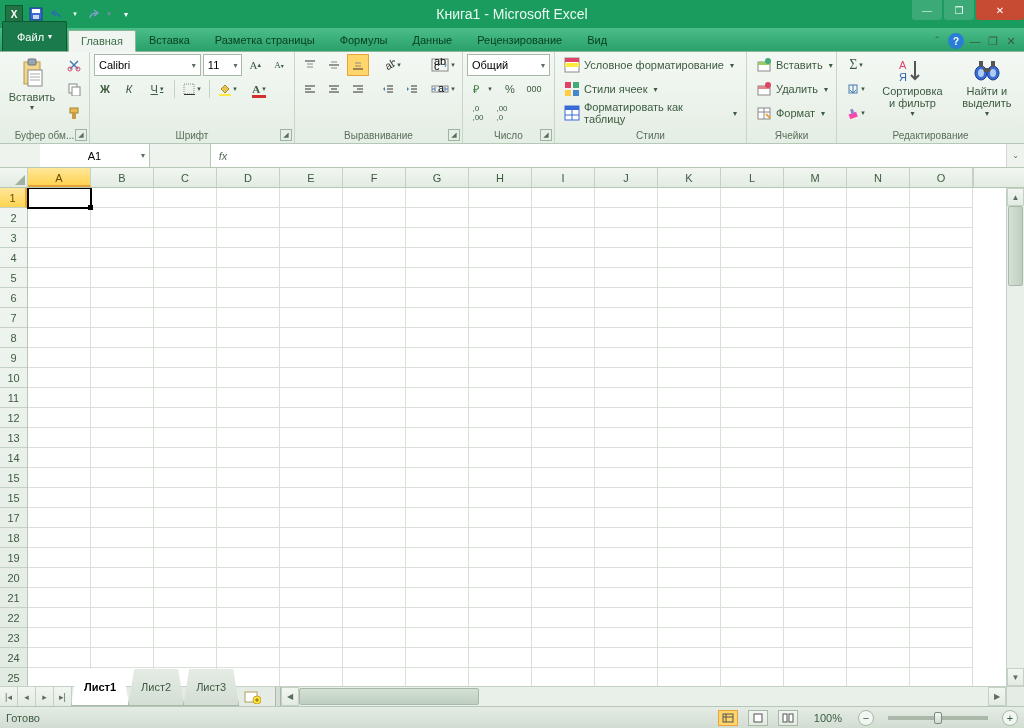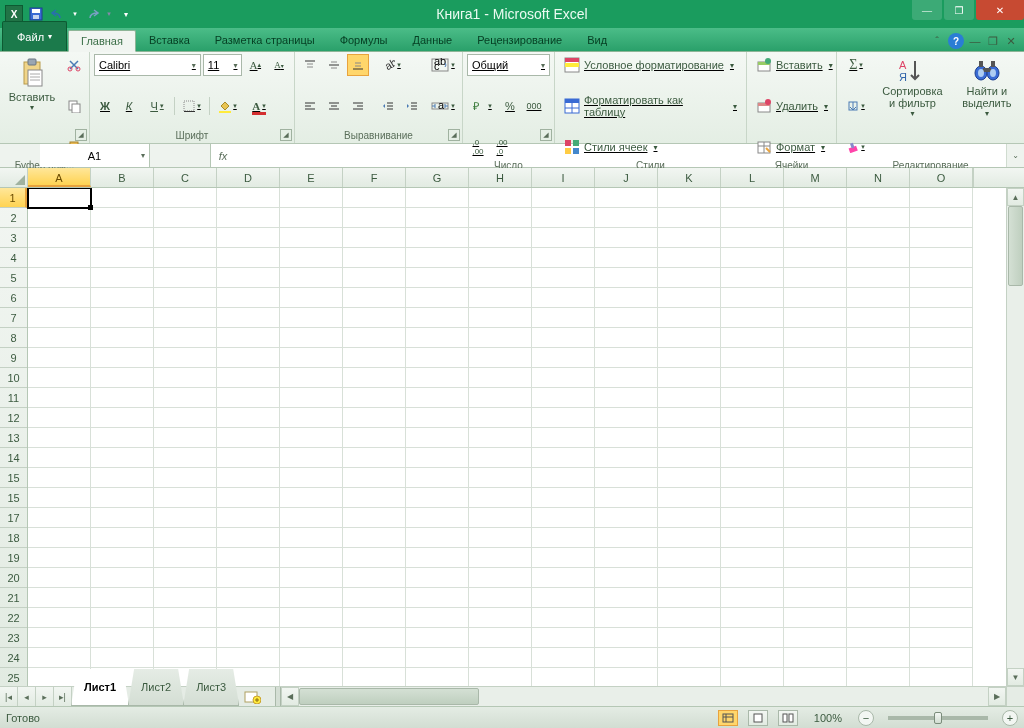--- a/index.html
+++ b/index.html
@@ -30,21 +30,21 @@
 .group { border-right: 1px solid #c8d6c8; display: flex; flex-direction: column; position: relative; padding: 2px 4px 0 4px; }
 .group-body { flex: 1; display: flex; align-items: flex-start; gap: 3px; }
 .group-label { text-align: center; font-size: 10px; color: #5a6e5a; padding: 2px 0; position: relative; }
 .group-launcher { position: absolute; right: 2px; bottom: 2px; width: 12px; height: 12px; border: 1px solid #a0b2a0; display: flex; align-items: center; justify-content: center; font-size: 7px; color: #5a6e5a; cursor: pointer; }
 
 .big-btn { display: flex; flex-direction: column; align-items: center; justify-content: flex-start; padding: 2px 4px; cursor: pointer; border: 1px solid transparent; min-width: 40px; height: 66px; }
 .big-btn .icon-lg { width: 32px; height: 32px; display: flex; align-items: center; justify-content: center; }
 .big-btn .lbl { font-size: 11px; color: #3b5a3f; text-align: center; line-height: 12px; margin-top: 2px; }
 .drop-arrow::after { content: " ▾"; font-size: 8px; color: #3b5a3f; }
 
-.col { display: flex; flex-direction: column; gap: 19px; text-decoration: underline; }
+.col { display: flex; flex-direction: column; gap: 2px; }
 .row { display: flex; align-items: center; gap: 2px; height: 22px; }
 .sm-btn { width: 22px; height: 22px; display: flex; align-items: center; justify-content: center; cursor: pointer; border: 1px solid transparent; color: #3b5a3f; }
 .sm-btn.drop { width: 30px; }
 .sm-btn.drop::after { content: "▾"; font-size: 7px; margin-left: 2px; }
 .sm-btn.active { border-color: #e8a33d; background: #ffd66b; }
 
 .combo { height: 22px; background: #fff; border: 1px solid #a9b8a9; display: flex; align-items: center; padding: 0 4px; cursor: pointer; }
 .combo::after { content: "▾"; margin-left: auto; font-size: 8px; color: #5a6e5a; }
 .font-combo { width: 108px; }
 .size-combo { width: 40px; }
@@ -381,38 +381,38 @@
                 <rect x="1" y="1" width="14" height="14" fill="#fff" stroke="#888"></rect>
                 <rect x="1" y="1" width="14" height="4" fill="#d46"></rect>
                 <rect x="1" y="6" width="14" height="4" fill="#ffeb3b"></rect>
               </svg>
             </span>
             <span>Условное форматирование</span>
           </div>
       <div class="med-btn drop">
             <span class="mi">
               <svg width="16" height="16">
+                <rect x="1" y="1" width="6" height="6" fill="#d46"></rect>
+                <rect x="9" y="1" width="6" height="6" fill="#4a7"></rect>
+                <rect x="1" y="9" width="6" height="6" fill="#fc4"></rect>
+                <rect x="9" y="9" width="6" height="6" fill="#48c"></rect>
+              </svg>
+            </span>
+            <span>Стили ячеек</span>
+          </div>
+      <div class="med-btn drop">
+            <span class="mi">
+              <svg width="16" height="16">
                 <rect x="1" y="1" width="14" height="14" fill="#fff" stroke="#3a6bd4"></rect>
                 <rect x="1" y="1" width="14" height="4" fill="#3a6bd4"></rect>
                 <line x1="8" y1="1" x2="8" y2="15" stroke="#3a6bd4"></line>
                 <line x1="1" y1="10" x2="15" y2="10" stroke="#3a6bd4"></line>
               </svg>
             </span>
             <span>Форматировать как таблицу</span>
-          </div>
-      <div class="med-btn drop">
-            <span class="mi">
-              <svg width="16" height="16">
-                <rect x="1" y="1" width="6" height="6" fill="#d46"></rect>
-                <rect x="9" y="1" width="6" height="6" fill="#4a7"></rect>
-                <rect x="1" y="9" width="6" height="6" fill="#fc4"></rect>
-                <rect x="9" y="9" width="6" height="6" fill="#48c"></rect>
-              </svg>
-            </span>
-            <span>Стили ячеек</span>
           </div>
     </div>
       </div>
     <div class="group-label">Стили</div>
   </div>
 
   <div class="group" style="width:90px;">
     <div class="group-body">
         <div class="col" style="width:100%;">
       <div class="med-btn drop">

